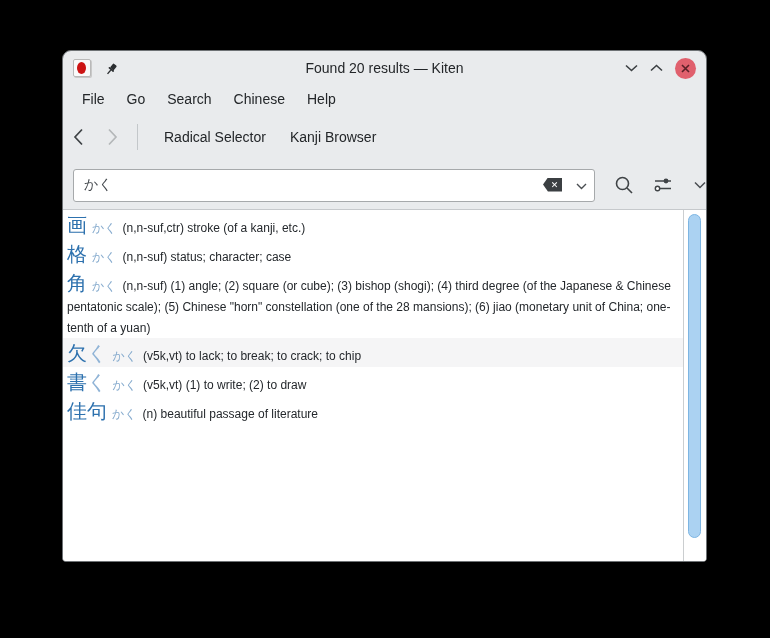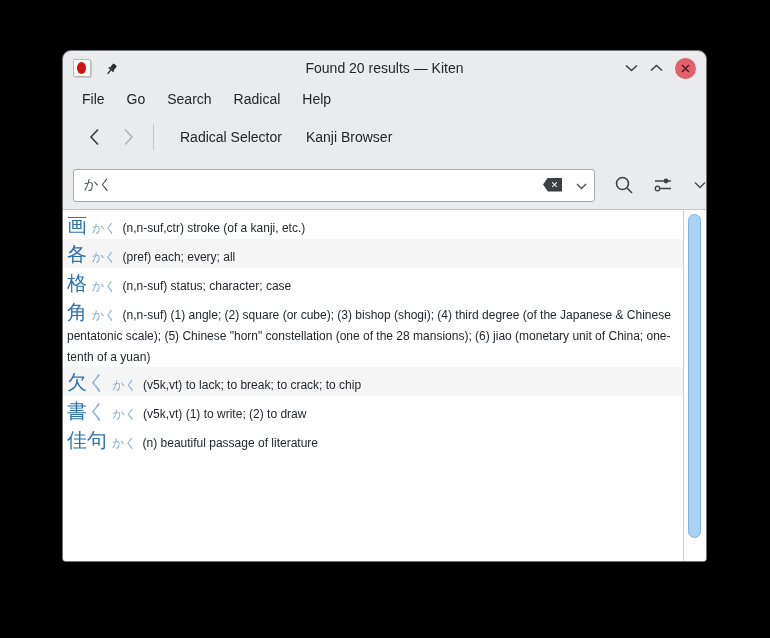--- a/index.html
+++ b/index.html
@@ -23,21 +23,21 @@
                 color:#232629; pointer-events:none; }
   .win-controls { margin-left:auto; display:flex; align-items:center; gap:12px; z-index:2; }
   .close-btn { width:21px; height:21px; border-radius:50%; background:#e0606d;
                display:flex; align-items:center; justify-content:center; }
 
   
   .menubar { height:28px; display:flex; align-items:center; padding-left:8px; }
   .menu-item { padding:0 11px; font-size:14px; color:#232629; line-height:28px; }
 
   
-  .toolbar { height:48px; display:flex; align-items:center; padding-left:20px; }
+  .toolbar { height:48px; display:flex; align-items:center; padding-left:4px; }
   .nav-btn { width:22px; height:22px; display:flex; align-items:center; justify-content:center; }
   .nav-fwd { margin-left:12px; }
   .tb-sep { width:1px; height:26px; background:#c3c7ca; margin:0 14px; }
   .tb-text-btn { font-size:14px; color:#232629; padding:0 12px; }
 
   
   .searchrow { height:48px; display:flex; align-items:center; padding-left:10px; }
   .search-box { position:relative; width:538px; height:33px; background:#fff;
                 border:1px solid #a6a9ab; border-radius:3px; display:flex; align-items:center; }
   .search-value { padding-left:10px; font-size:14px; color:#41464b; }
@@ -103,21 +103,21 @@
             <path d="M1,1 L8,8 M8,1 L1,8" stroke="rgba(55,15,20,0.8)" stroke-width="1.6"></path>
           </svg>
       </span>
     </div>
   </div>
 
   <div class="menubar">
     <span class="menu-item">File</span>
     <span class="menu-item">Go</span>
     <span class="menu-item">Search</span>
-    <span class="menu-item">Radical</span>
+    <span class="menu-item">Chinese</span>
     <span class="menu-item">Help</span>
   </div>
 
   <div class="toolbar">
     <span class="nav-btn">
       <svg width="11" height="18" viewBox="0 0 11 18">
           <polyline points="9,1.5 2,9 9,16.5" fill="none" stroke="#3f4346" stroke-width="1.7"></polyline>
         </svg>
     </span>
     <span class="nav-btn nav-fwd">
@@ -157,21 +157,20 @@
     <span class="sr-icon">
       <svg width="12" height="8" viewBox="0 0 12 8">
           <polyline points="1,1.5 6,6.5 11,1.5" fill="none" stroke="#4a4e52" stroke-width="1.5"></polyline>
         </svg>
     </span>
   </div>
 
   <div class="list">
     <div class="rows">
       <div class="row"><span class="word">画</span><span class="word-kana"></span><span class="reading">かく</span><span class="meaning">(n,n-suf,ctr) stroke (of a kanji, etc.)</span></div>
-      <div class="row alt"><span class="word">各</span><span class="word-kana"></span><span class="reading">かく</span><span class="meaning">(pref) each; every; all</span></div>
       <div class="row"><span class="word">格</span><span class="word-kana"></span><span class="reading">かく</span><span class="meaning">(n,n-suf) status; character; case</span></div>
       <div class="row"><span class="word">角</span><span class="word-kana"></span><span class="reading">かく</span><span class="meaning">(n,n-suf) (1) angle; (2) square (or cube); (3) bishop (shogi); (4) third degree (of the Japanese &amp; Chinese pentatonic scale); (5) Chinese "horn" constellation (one of the 28 mansions); (6) jiao (monetary unit of China; one-tenth of a yuan)</span></div>
       <div class="row alt"><span class="word">欠</span><span class="word-kana">く</span><span class="reading">かく</span><span class="meaning">(v5k,vt) to lack; to break; to crack; to chip</span></div>
       <div class="row"><span class="word">書</span><span class="word-kana">く</span><span class="reading">かく</span><span class="meaning">(v5k,vt) (1) to write; (2) to draw</span></div>
       <div class="row"><span class="word">佳句</span><span class="word-kana"></span><span class="reading">かく</span><span class="meaning">(n) beautiful passage of literature</span></div>
     </div>
     <div class="scroll-track">
       <div class="scroll-thumb"></div>
     </div>
   </div>

